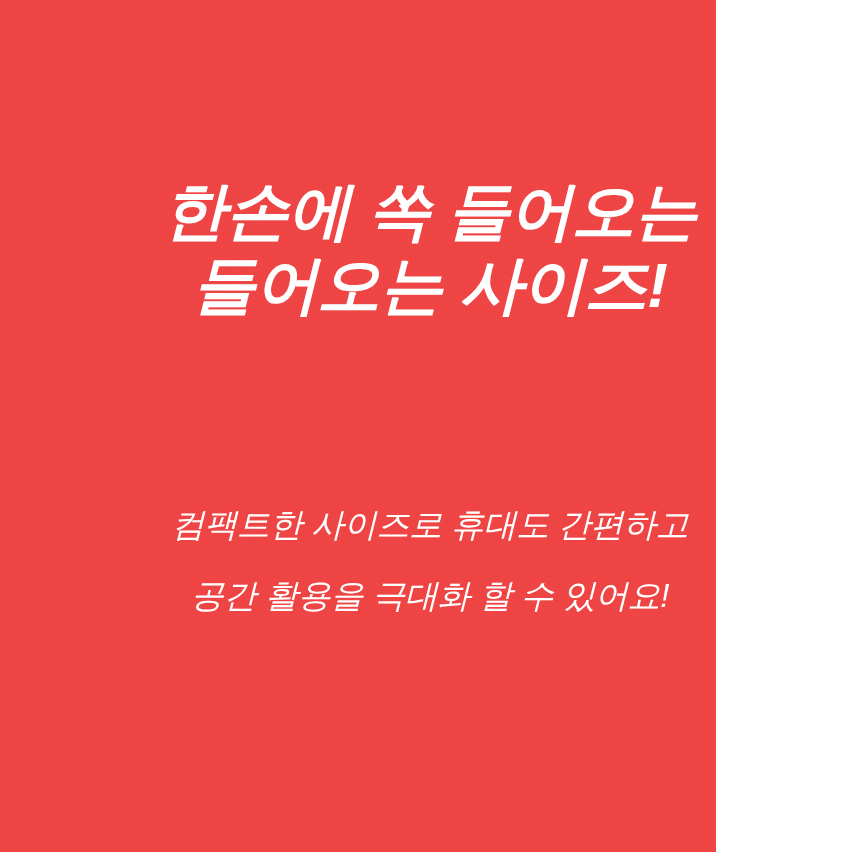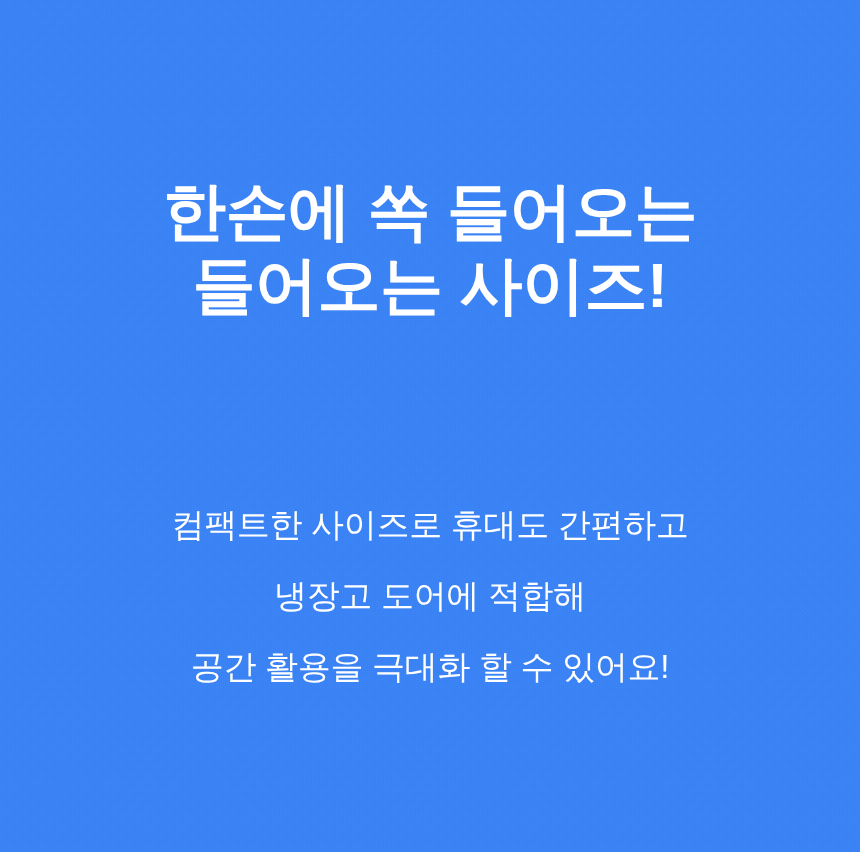--- a/index.html
+++ b/index.html
@@ -9,25 +9,26 @@
 
   body {
     width: 860px;
     height: 852px;
     overflow: hidden;
     font-family: "Liberation Sans", "DejaVu Sans", sans-serif;
   }
 
   #promo-banner {
     position: relative;
-    width: 860px;
+    width: 716px;
     height: 852px;
-    background-color: #3b82f6;
+    background-color: #ef4444;
     overflow: hidden;
     display: block;
+    font-style: italic;
   }
 
   
   #promo-banner::before {
     content: "";
     position: absolute;
     inset: 0;
     pointer-events: none;
     opacity: 0.35;
     background-image:
@@ -93,18 +94,17 @@
 
   <div class="banner-content">
 
     <div id="headline-block">
       <span class="headline-line">한손에 쏙 들어오는</span>
       <span class="headline-line">들어오는 사이즈!</span>
     </div>
 
     <div id="body-block">
       <span class="body-line">컴팩트한 사이즈로 휴대도 간편하고</span>
-      <span class="body-line">냉장고 도어에 적합해</span>
       <span class="body-line">공간 활용을 극대화 할 수 있어요!</span>
     </div>
 
   </div>
 </div>
 
 </body></html>

